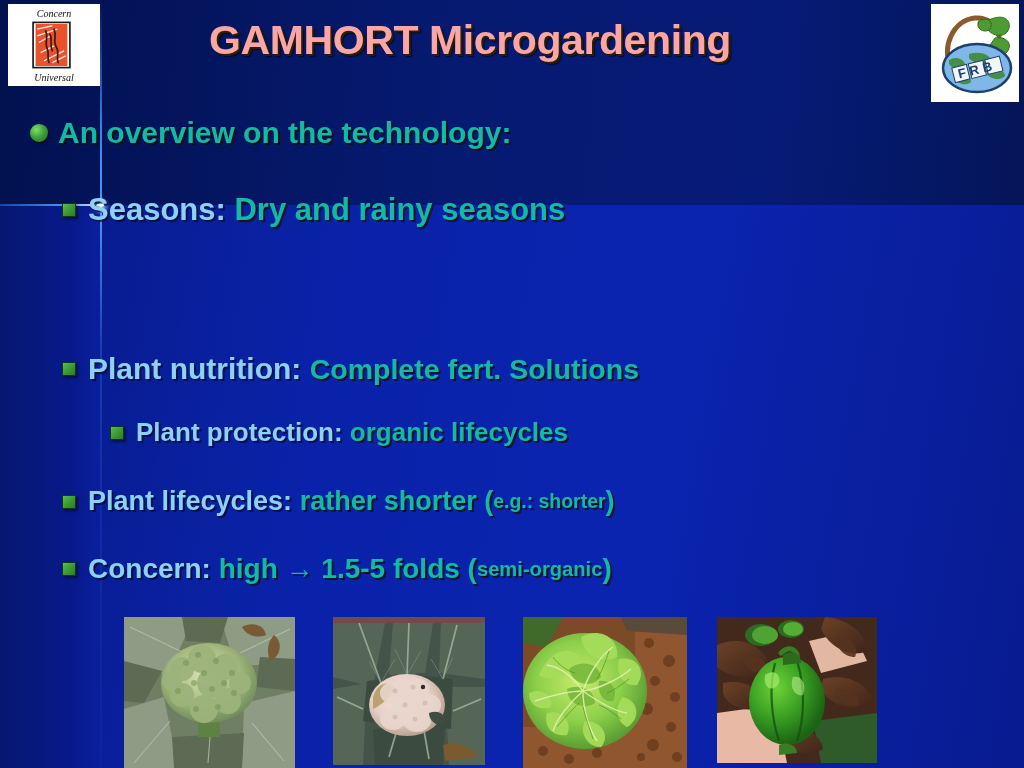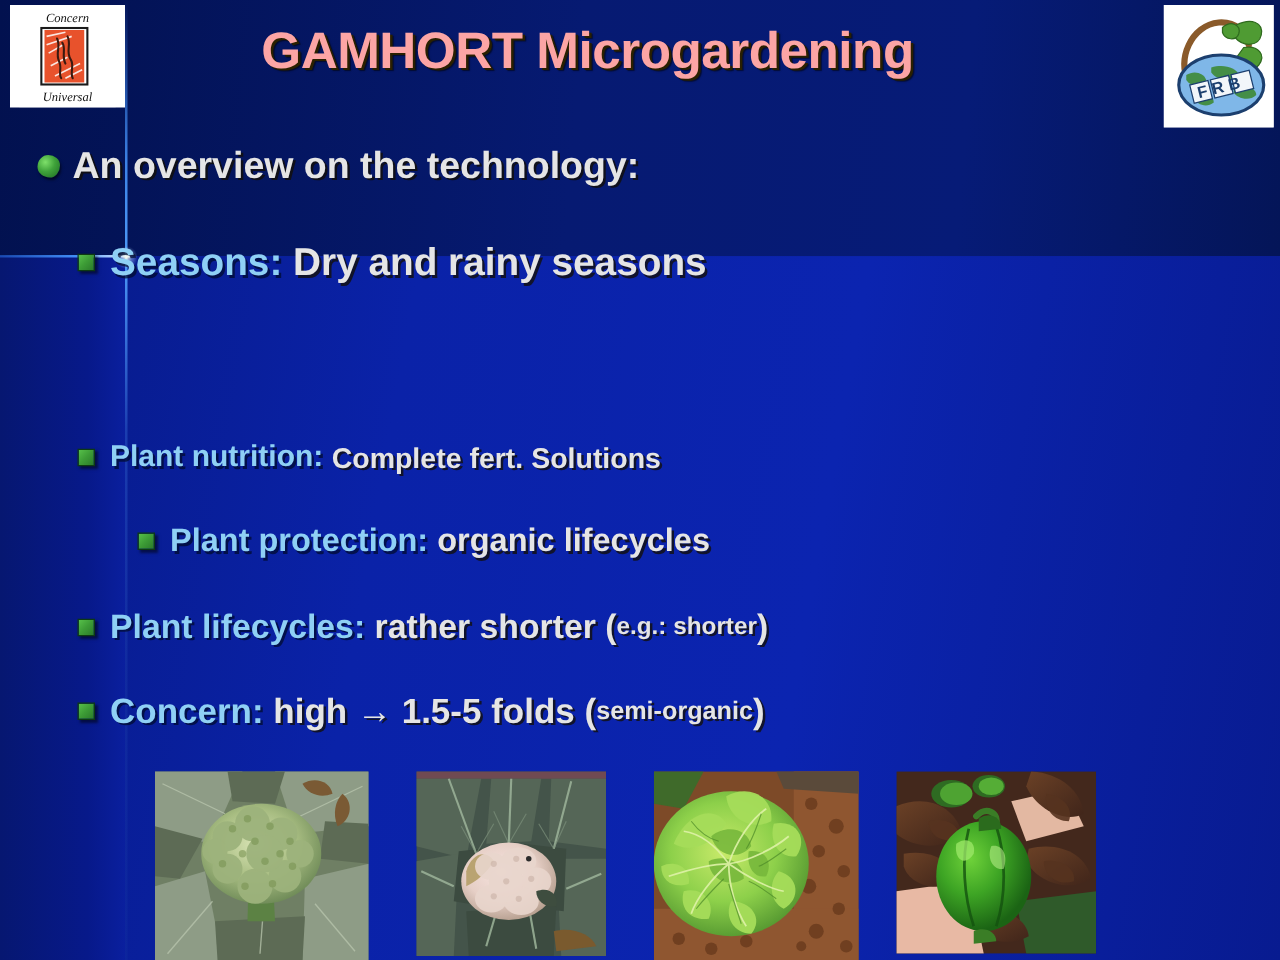--- a/index.html
+++ b/index.html
@@ -79,32 +79,32 @@
     box-shadow:1px 2px 2px rgba(0,0,0,0.55);
   }
   .bullet-sq {
     width:14px; height:14px; flex:0 0 14px; margin-right:12px;
     background:linear-gradient(135deg,#57c04a 0%, #3d9c36 48%, #2b7a2a 100%);
     border:1px solid #0d3a12;
     box-shadow:2px 2px 2px rgba(0,0,0,0.5);
   }
 
   .t-yellow {
-    color:#e5e5e5; font-weight:bold;
+    color:#14b8a6; font-weight:bold;
     text-shadow:2px 2px 0 rgba(20,15,0,0.75);
   }
   .t-blue {
     color:#8fd0f5; font-weight:bold;
     text-shadow:2px 2px 0 rgba(0,10,40,0.7);
   }
 
   #row-overview { left:30px;  top:116px; font-size:30px; }
   #row-seasons  { left:62px;  top:192px; font-size:31px;justify-content:space-between; }
   #row-species  { left:62px;  top:272px; font-size:31px; }
-  #row-nutri    { left:62px;  top:352px; font-size:24px; }
+  #row-nutri    { left:62px;  top:352px; font-size:30px; }
   #row-protect  { left:62px;  top:417px; font-size:26px;padding-left:48px; }
   #row-life     { left:62px;  top:486px; font-size:27px;justify-content:center; }
   #row-yields   { left:62px;  top:553px; font-size:28px; }
 
   .small { font-size:0.72em; }
   .paren { font-weight:bold; }
 
   
   .photo { position:absolute; overflow:hidden; }
   #photo-broccoli   { left:124px; top:617px; width:171px; height:151px; }

